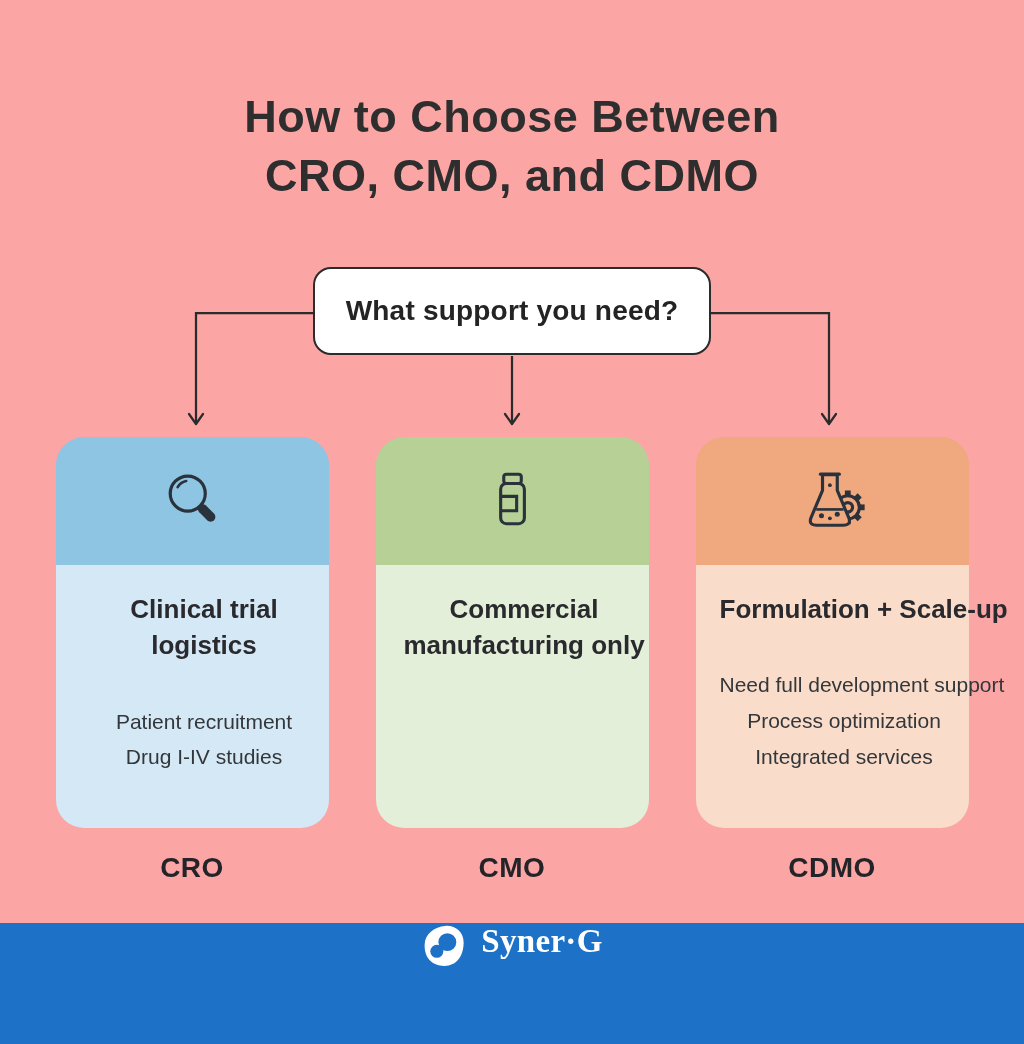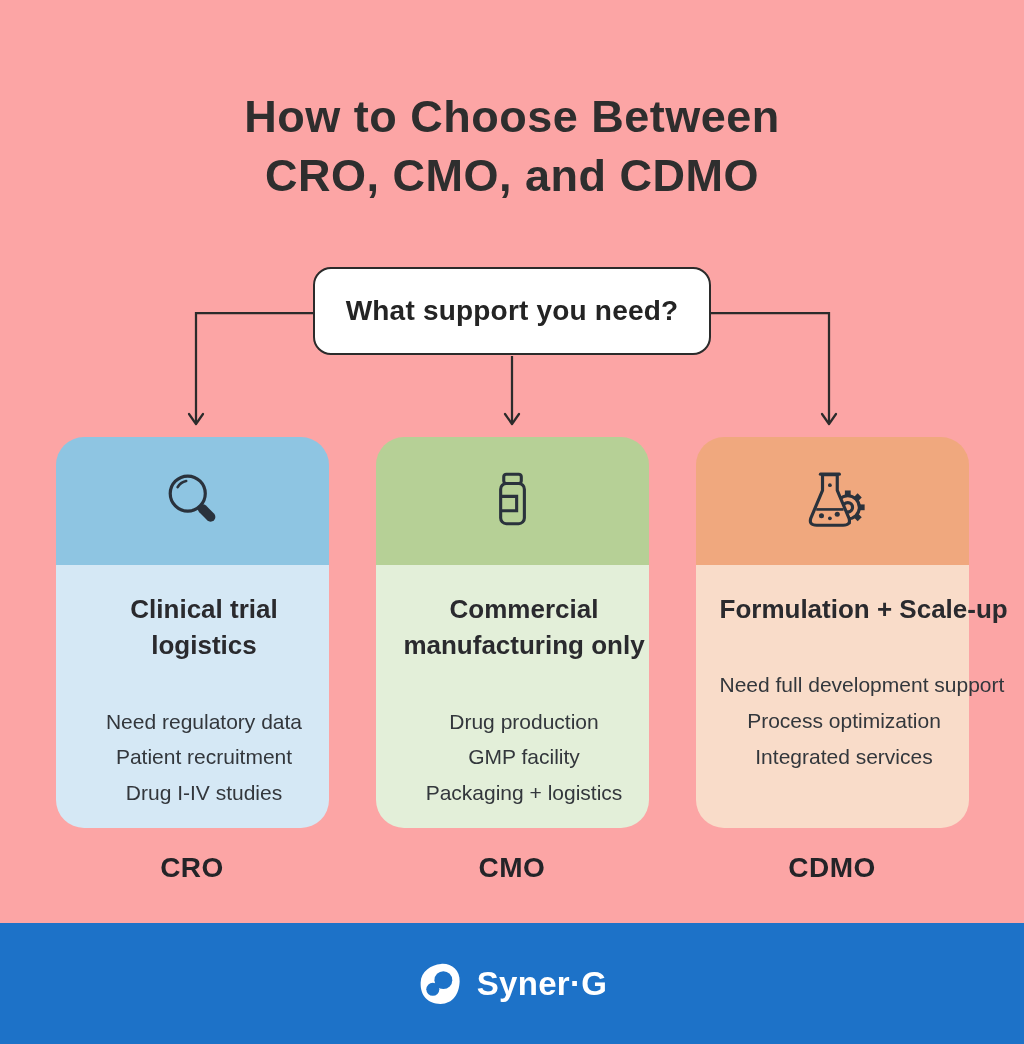--- a/index.html
+++ b/index.html
@@ -61,21 +61,21 @@
   }
   .card-label{
     margin-top:24px;text-align:center;
     font-size:28px;font-weight:bold;color:#242428;
     letter-spacing:0.5px;
   }
   .icon-svg{display:block;}
   
   .footer{
     position:absolute;left:0;bottom:0;width:1024px;height:121px;
-    display:flex;align-items:center;justify-content:center;gap:14px;
+    display:flex;justify-content:center;gap:14px;font-family:Liberation Serif, serif;
   }
   .brand-text{
     color:#ffffff;font-size:33px;font-weight:bold;letter-spacing:0.3px;
   }
 </style>
 </head>
 <body>
 
 <div class="canvas" style="background-color: #fca5a5;">
 
@@ -111,21 +111,20 @@
             <path d="M18.5 19 A 12 12 0 0 1 26.5 13.2" stroke-width="2.5" stroke-linecap="round"></path>
             <line x1="42" y1="39.5" x2="49.5" y2="47" stroke-width="9" stroke-linecap="round"></line>
           </svg>
         </div>
         <div class="card-body" style="background-color: rgb(213, 232, 245);">
           <div class="card-title">
             <div class="card-title-line">Clinical trial</div>
             <div class="card-title-line">logistics</div>
           </div>
           <div class="card-items">
-            <div class="card-item">Need regulatory data</div>
             <div class="card-item">Patient recruitment</div>
             <div class="card-item">Drug I-IV studies</div>
           </div>
         </div>
       </div>
       <div class="card-label">CRO</div>
     </div>
 
     <div class="card-col">
       <div class="card">
@@ -133,25 +132,20 @@
           <svg class="icon-svg" width="66" height="66" viewBox="0 0 64 64" fill="none" stroke="#2a323c" stroke-width="3">
             <rect x="24" y="6" width="17" height="9" rx="2.5"></rect>
             <rect x="21" y="15" width="23" height="39" rx="5.5"></rect>
             <path d="M22 27.5 H36.5 V41.5 H22"></path>
           </svg>
         </div>
         <div class="card-body" style="background-color: rgb(227, 239, 217);">
           <div class="card-title">
             <div class="card-title-line">Commercial</div>
             <div class="card-title-line">manufacturing only</div>
-          </div>
-          <div class="card-items">
-            <div class="card-item">Drug production</div>
-            <div class="card-item">GMP facility</div>
-            <div class="card-item">Packaging + logistics</div>
           </div>
         </div>
       </div>
       <div class="card-label">CMO</div>
     </div>
 
     <div class="card-col">
       <div class="card">
         <div class="card-header" style="background-color: rgb(240, 168, 126);">
           <svg class="icon-svg" width="80" height="68" viewBox="0 0 76 64" fill="none" stroke="#2a323c" stroke-width="3">

